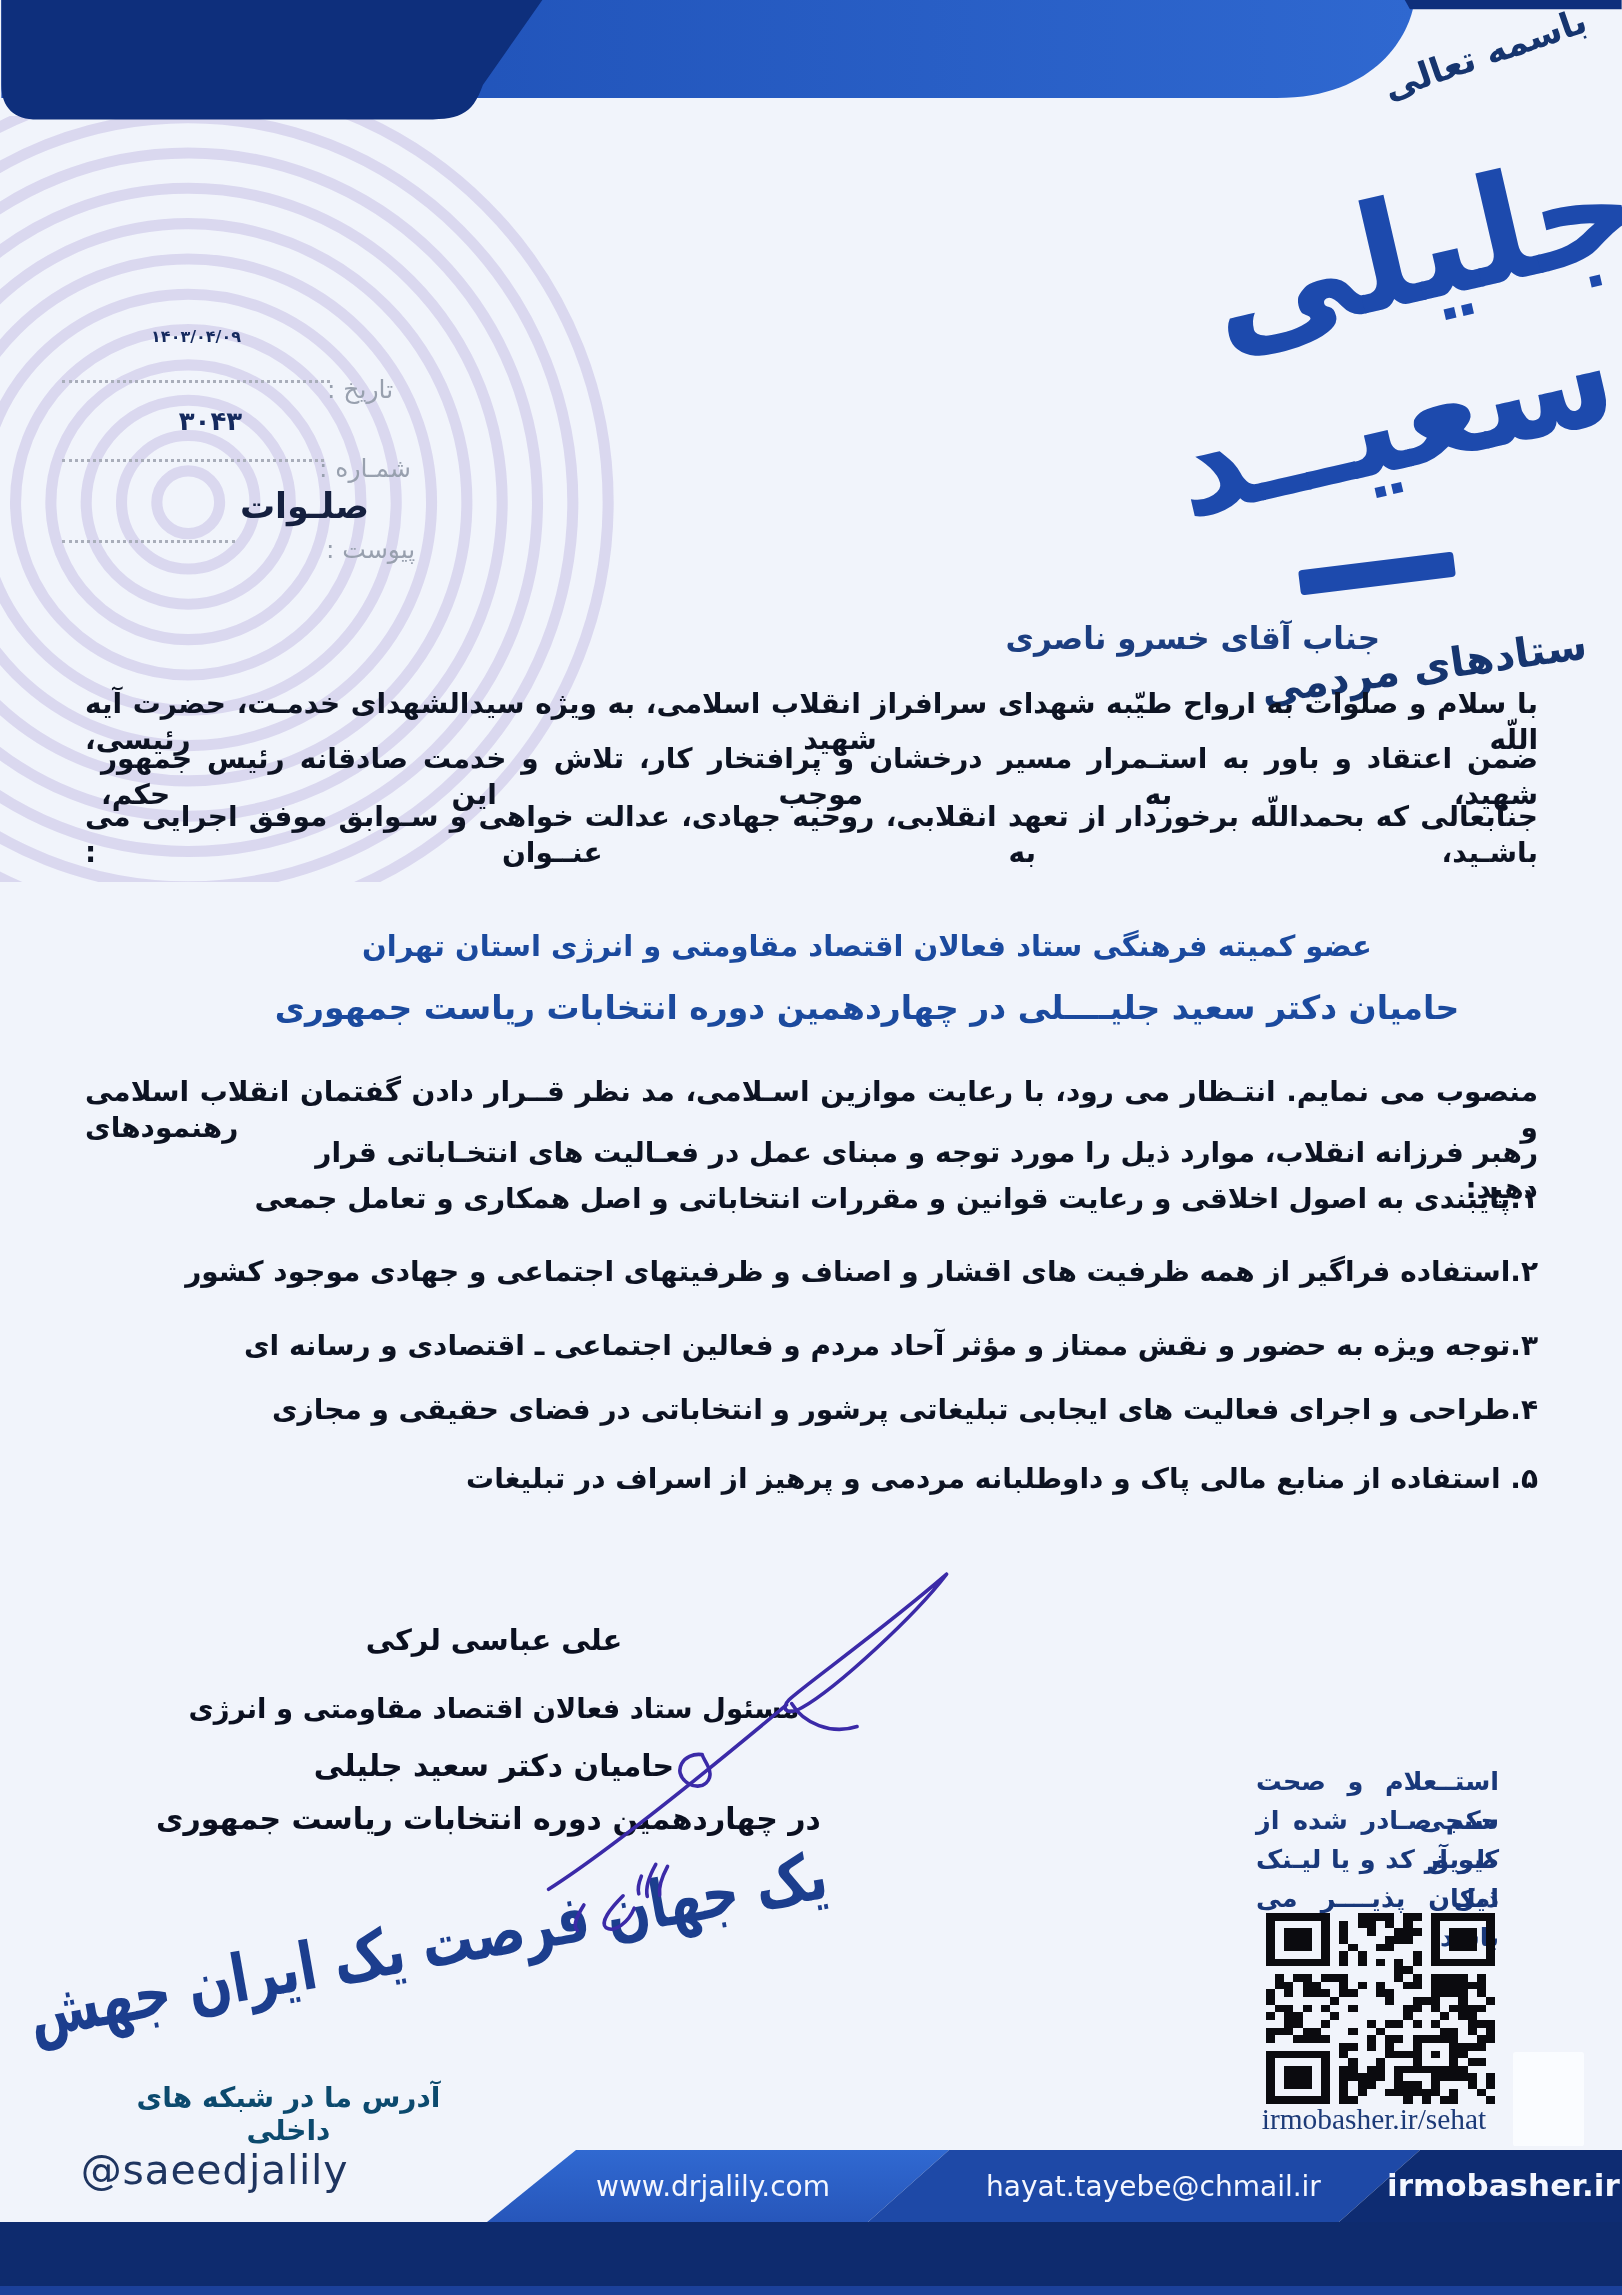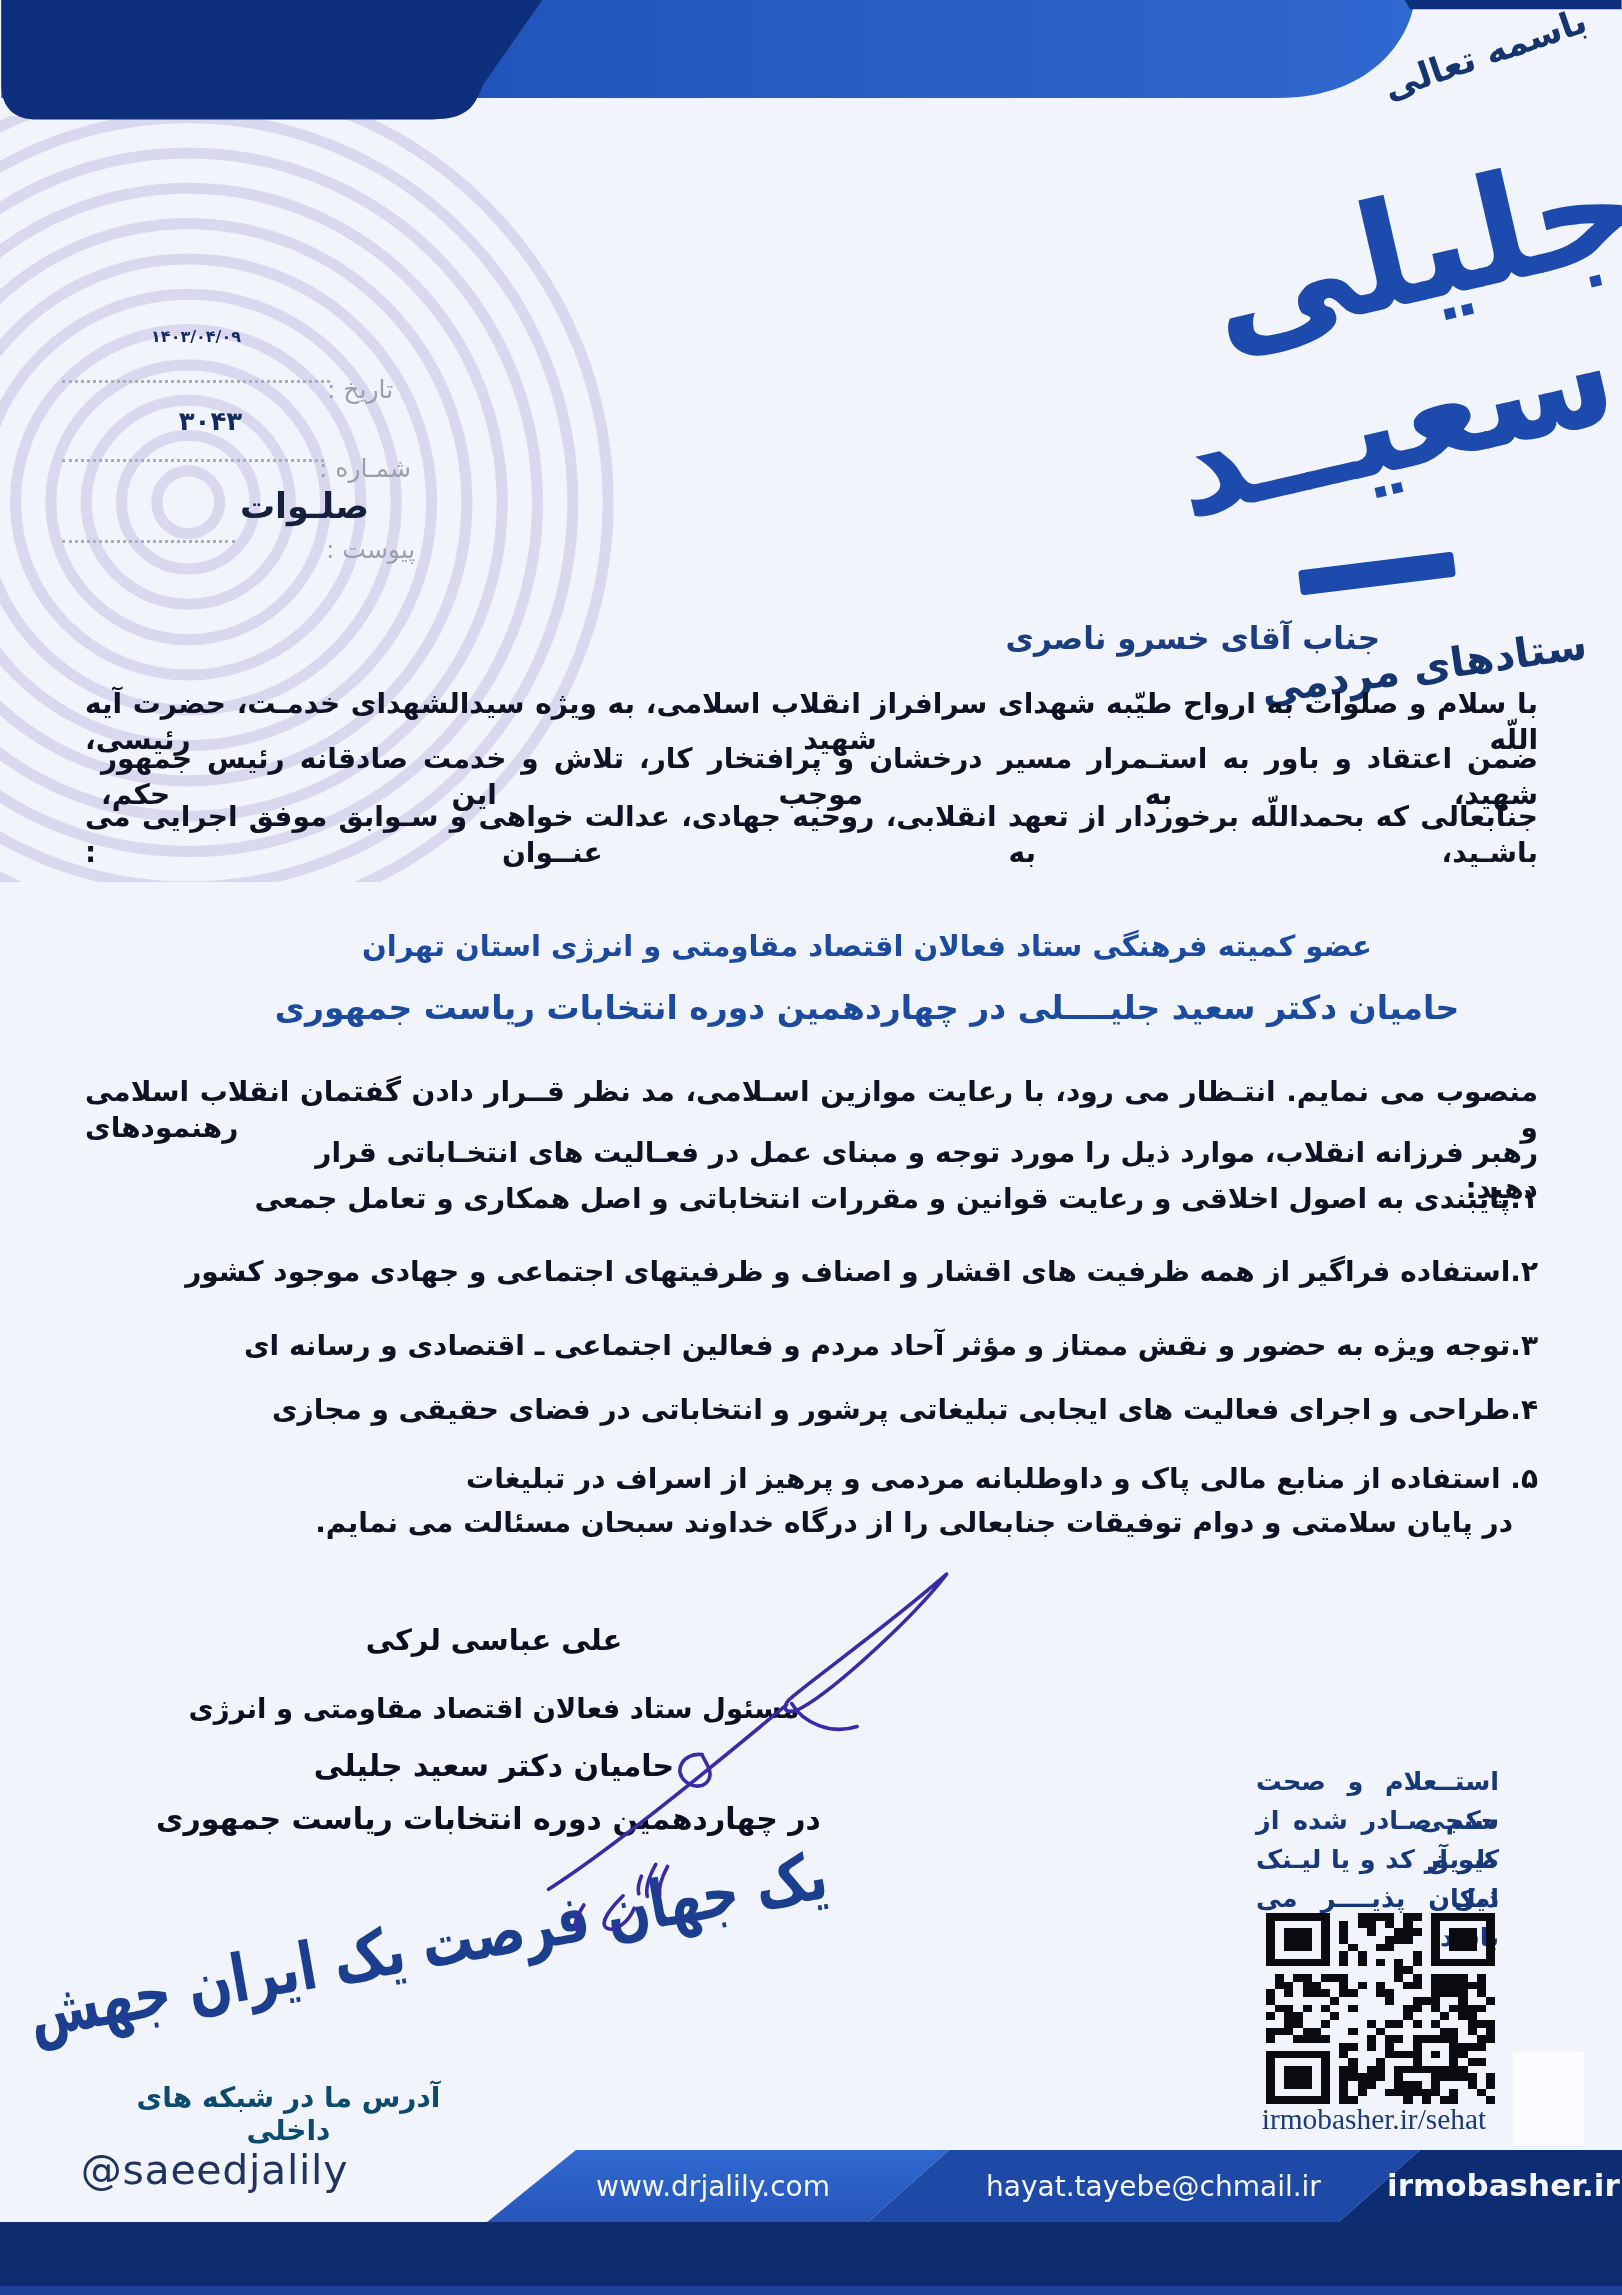--- a/index.html
+++ b/index.html
@@ -153,21 +153,20 @@
 
   <div class="abs body-line rtl" style="top:1074px;">منصوب می نمایم. انتـظار می رود، با رعایت موازین اسـلامی، مد نظر قــرار دادن گفتمان انقلاب اسلامی و رهنمودهای</div>
   <div class="abs plain-line rtl" style="right:85px;left:262px;top:1135px;">رهبر فرزانه انقلاب، موارد ذیل  را مورد توجه و مبنای عمل در فعـالیت های انتخـاباتی قرار دهید:</div>
 
   <div class="abs plain-line rtl" style="right:85px;left:164px;top:1181px;">۱.پایبندی به اصول اخلاقی و رعایت قوانین و مقررات انتخاباتی و اصل همکاری و تعامل جمعی</div>
   <div class="abs plain-line rtl" style="right:85px;left:164px;top:1254px;">۲.استفاده فراگیر از همه ظرفیت های اقشار و اصناف و ظرفیتهای اجتماعی و جهادی موجود کشور</div>
   <div class="abs plain-line rtl" style="right:85px;left:164px;top:1328px;">۳.توجه ویژه به حضور و نقش ممتاز و مؤثر آحاد مردم و فعالین اجتماعی ـ اقتصادی و رسانه ای</div>
   <div class="abs plain-line rtl" style="right:85px;left:164px;top:1392px;">۴.طراحی و اجرای فعالیت های ایجابی تبلیغاتی پرشور و انتخاباتی در فضای حقیقی و مجازی</div>
   <div class="abs plain-line rtl" style="right:85px;left:164px;top:1461px;">۵. استفاده از منابع مالی پاک و داوطلبانه مردمی و پرهیز از اسراف در تبلیغات</div>
 
-  <div class="abs plain-line rtl" style="right:110px;left:164px;top:1505px;">در پایان سلامتی و دوام توفیقات جنابعالی را از درگاه خداوند سبحان مسئالت می نمایم.</div>
 
   <div class="abs sig-line rtl" style="top:1623px;font-size:29px;">علی عباسی لرکی</div>
   <div class="abs sig-line rtl" style="top:1692px;font-size:27.5px;">مسئول ستاد فعالان اقتصاد مقاومتی و انرژی</div>
   <div class="abs sig-line rtl" style="top:1748px;font-size:30px;">حامیان دکتر سعید جلیلی</div>
   <div class="abs sig-line rtl" style="top:1801px;font-size:30px;">در چهاردهمین دوره انتخابات ریاست جمهوری</div>
 
   <svg class="abs sig-svg" width="419" height="366" viewBox="0 0 640 560">
     <g fill="none" stroke="#3b2aa8" stroke-width="5.5" stroke-linecap="round" stroke-linejoin="round">
       <path d="M617,8 C520,92 402,176 376,200 C362,214 373,225 396,212 C450,181 568,72 617,8"></path>
       <path d="M380,206 C398,236 440,254 480,241"></path>

